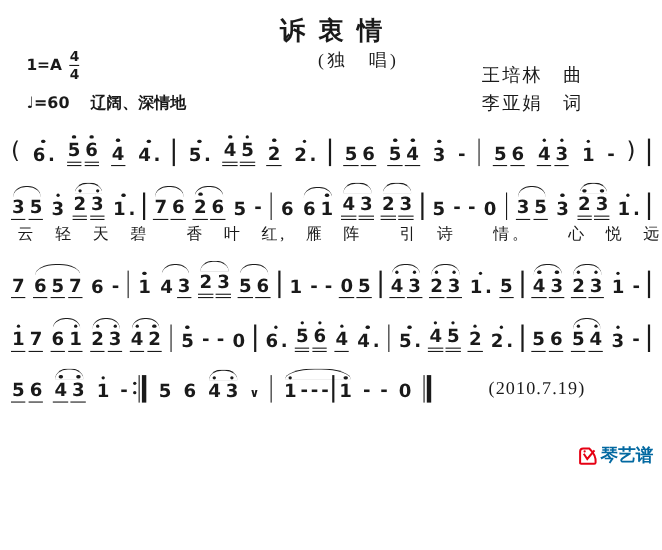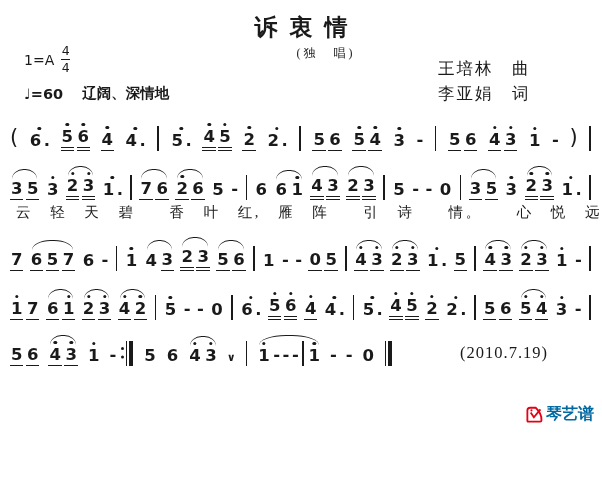--- a/index.html
+++ b/index.html
@@ -3,27 +3,27 @@
 <meta charset="utf-8">
 <style>
   html,body{margin:0;padding:0;background:#ffffff;}
   body{width:602px;height:500px;overflow:hidden;}
   .page{position:relative;width:602px;height:431px;background:#fff;color:#1a1a1a;
         font-family:"Liberation Serif","DejaVu Serif",serif;}
   
   .title{text-align:center;font-size:23px;font-weight:bold;letter-spacing:12px;text-indent:12px;padding-top:12px;}
   .header-mid{display:flex;justify-content:space-between;align-items:flex-start;padding:0 14px 0 24px;}
   .hm-left{width:190px;}
-  .keysig{font-family:"DejaVu Sans","Liberation Sans",sans-serif;font-weight:normal;font-size:14px;
+  .keysig{font-family:"DejaVu Sans","Liberation Sans",sans-serif;font-weight:bold;font-size:14px;
           display:flex;align-items:center;margin-top:2px;}
   .meter{display:inline-flex;flex-direction:column;align-items:center;line-height:1;font-size:12.5px;margin-left:7px;}
   .mline{width:9px;height:1.4px;background:#1a1a1a;margin:1.5px 0;}
   .tempo{margin-top:10px;font-size:14.5px;font-weight:bold;display:flex;align-items:center;gap:19px;
          font-family:"DejaVu Sans","Liberation Sans",sans-serif;white-space:nowrap;}
-  .subtitle{flex:1;text-align:center;font-size:12px;letter-spacing:3px;padding-top:2px;}
+  .subtitle{flex:1;text-align:center;font-size:16px;letter-spacing:3px;padding-top:2px;}
   .credits{width:150px;text-align:left;font-size:16.5px;letter-spacing:2px;line-height:1.5;padding-top:14px;white-space:nowrap;}
   
   .score{padding:4px 10px 0 10px;}
   .score-line{margin-bottom:9px;}
   .notes{display:flex;justify-content:space-between;align-items:flex-end;padding-top:12px;
          font-family:"DejaVu Sans","Liberation Sans",sans-serif;white-space:nowrap;}
   .notes.start{justify-content:flex-start;column-gap:9px;}
   .note{position:relative;display:inline-block;line-height:1;padding-top:6px;}
   .dg{display:inline-block;font-weight:bold;font-size:16.5px;line-height:1;padding:0 1px 1.5px;}
   .u1{border-bottom:1.6px solid #1a1a1a;}
@@ -35,21 +35,21 @@
   .bar.final,.bar.repeat{width:7px;background:transparent;border-left:1.6px solid #1a1a1a;
         border-right:4.5px solid #1a1a1a;box-sizing:border-box;position:relative;}
   .bar.repeat::before{content:"";position:absolute;left:-6px;top:6px;width:3px;height:3px;border-radius:50%;
         background:#1a1a1a;box-shadow:0 8.5px 0 0 #1a1a1a;}
   .grp{position:relative;display:inline-flex;align-items:flex-end;column-gap:2.5px;}
   .slur::before{content:"";position:absolute;top:-6px;left:2px;right:2px;height:9px;
         border-top:1.7px solid #1a1a1a;border-radius:50% 50% 0 0/110% 110% 0 0;}
   .breath{font-size:11px;font-weight:bold;align-self:flex-start;padding-top:10px;
         font-family:"DejaVu Sans","Liberation Sans",sans-serif;}
   .paren{font-size:21px;line-height:1;padding-bottom:3px;}
-  .date{font-size:16.5px;letter-spacing:1px;margin-left:58px;align-self:center;
+  .date{font-size:16.5px;letter-spacing:1px;margin-left:42px;align-self:center;
         font-family:"Liberation Serif","DejaVu Serif",serif;}
   .lyrics{font-size:14.5px;margin:3px 0 0 6px;letter-spacing:2.5px;word-spacing:11px;white-space:nowrap;}
   
   .logo{position:absolute;right:8px;bottom:6px;display:flex;align-items:center;gap:2px;
         font-weight:bold;font-size:16px;font-family:"DejaVu Sans","Liberation Sans",sans-serif;}
 </style>
 </head>
 <body>
 
 <div class="page">

